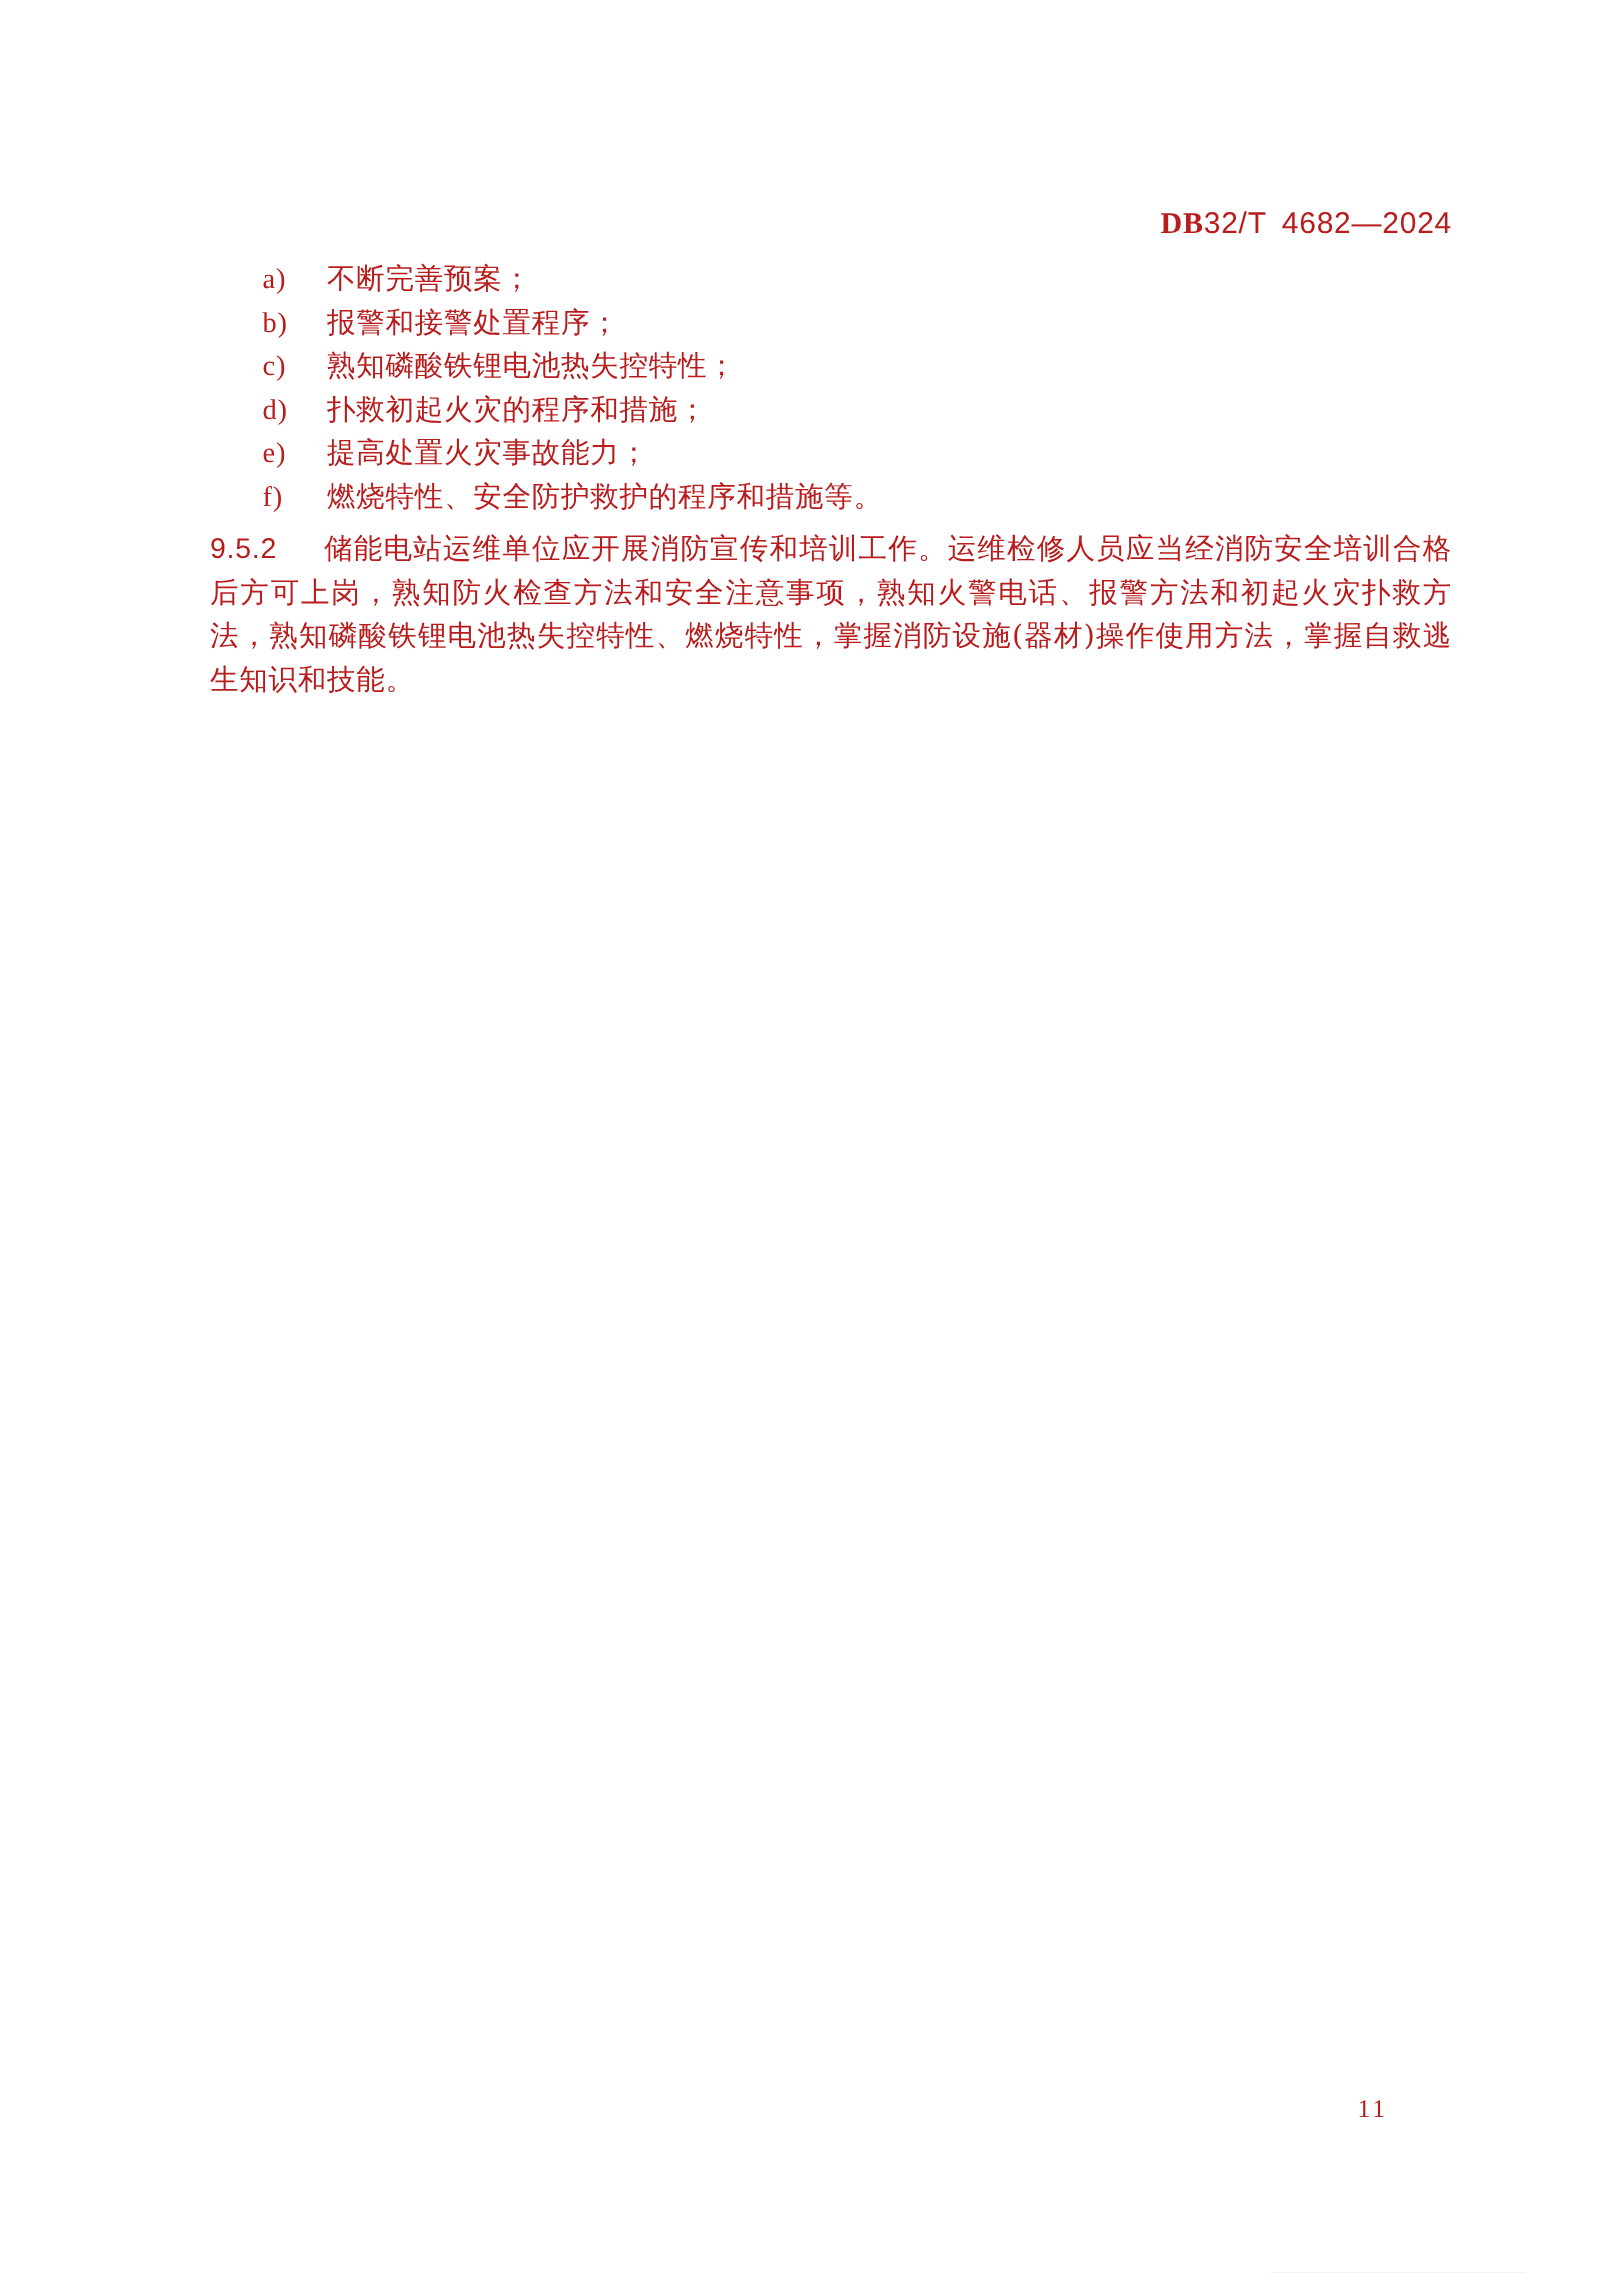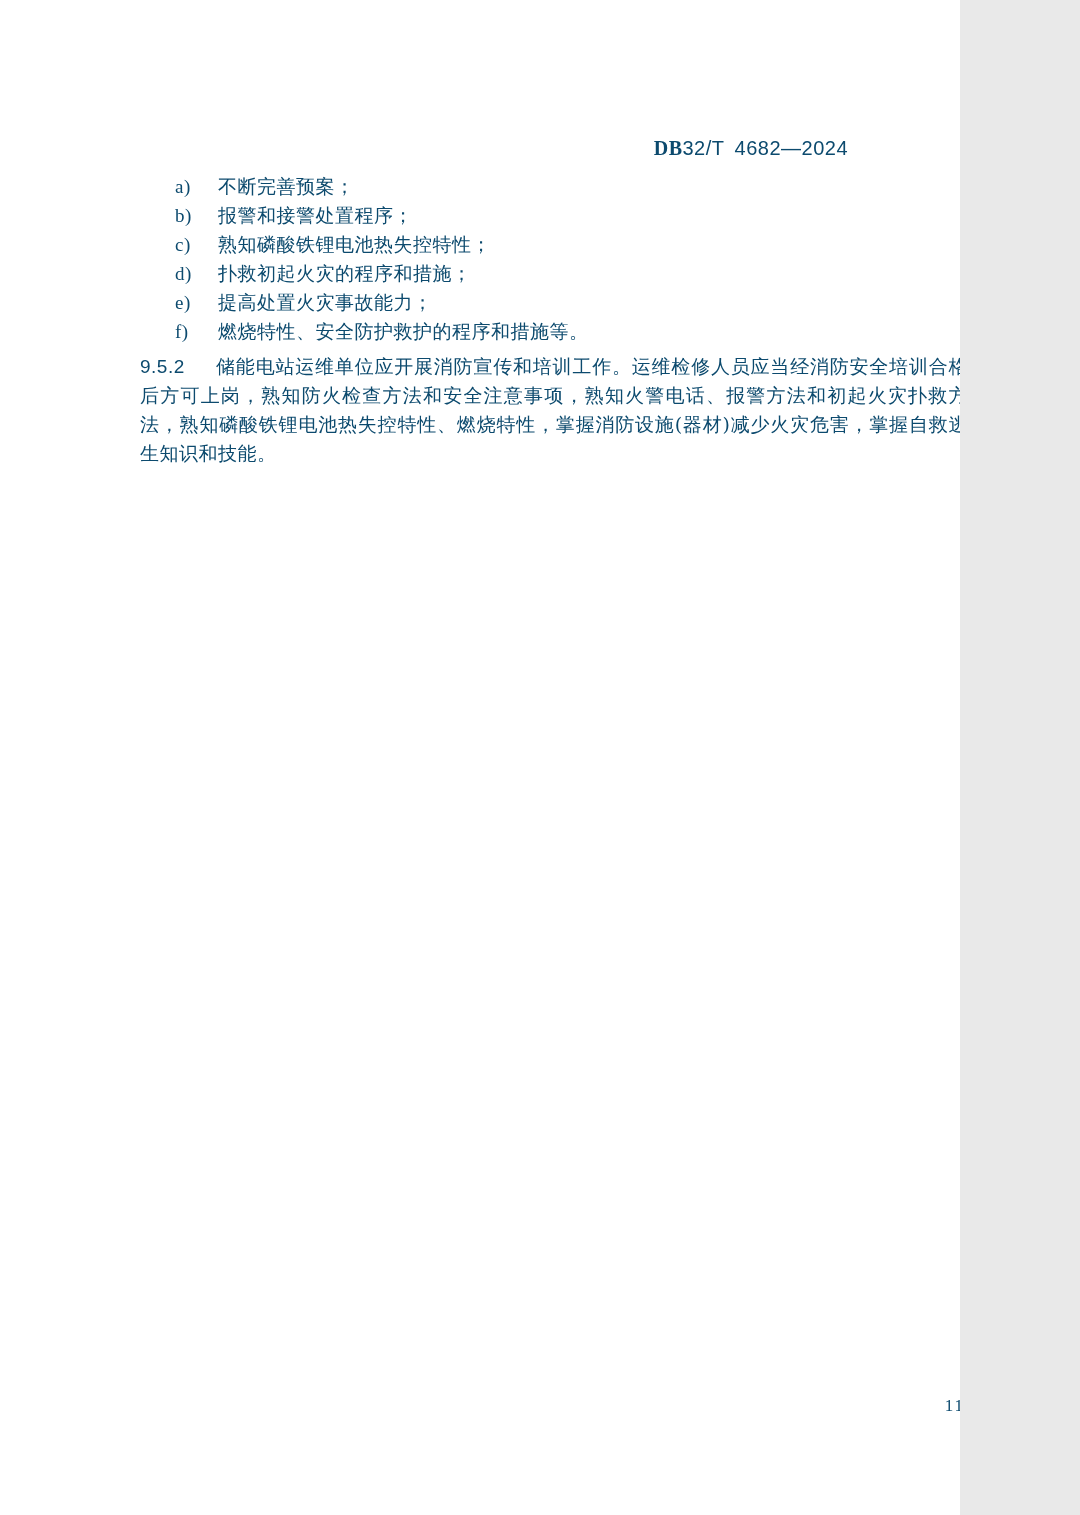--- a/index.html
+++ b/index.html
@@ -1,21 +1,21 @@
 <!DOCTYPE html>
 <html><head>
 <meta charset="utf-8">
 <style>
   html, body { margin: 0; padding: 0; background: #e9e9e9; }
   .page {
     position: relative;
-    width: 960px;
+    width: 1080px;
     height: 1515px;
     background: #ffffff;
-    color: #0c4a6e;
+    color: #b91c1c;
     font-family: "DejaVu Serif", serif;
     overflow: hidden;
   }
   .doc-header {
     position: absolute;
     top: 136px;
     right: 112px;
     font-size: 20px;
     letter-spacing: 0.5px;
     white-space: nowrap;
@@ -61,21 +61,21 @@
   .para-953 { margin-top: 7px; }
   .para-num {
     font-family: "Liberation Sans", sans-serif;
     margin-right: 31px;
   }
   .page-footer {
     position: absolute;
     top: 1396px;
     left: 905px;
     width: 60px;
-    text-align: right;
+    text-align: left;
     font-size: 17px;
     font-family: "Liberation Serif", serif;
     letter-spacing: 2px;
   }
 </style>
 </head>
 <body>
 
 <div class="page">
 
@@ -106,21 +106,21 @@
         <span class="list-label">e)</span>
         <span class="list-text">提高处置火灾事故能力；</span>
       </li>
       <li class="list-item">
         <span class="list-label">f)</span>
         <span class="list-text">燃烧特性、安全防护救护的程序和措施等。</span>
       </li>
     </ul>
 
     <p class="para para-952">
-      <span class="para-num">9.5.2</span><span class="para-text">储能电站运维单位应开展消防宣传和培训工作。运维检修人员应当经消防安全培训合格后方可上岗，熟知防火检查方法和安全注意事项，熟知火警电话、报警方法和初起火灾扑救方法，熟知磷酸铁锂电池热失控特性、燃烧特性，掌握消防设施(器材)减少火灾危害，掌握自救逃生知识和技能。</span>
+      <span class="para-num">9.5.2</span><span class="para-text">储能电站运维单位应开展消防宣传和培训工作。运维检修人员应当经消防安全培训合格后方可上岗，熟知防火检查方法和安全注意事项，熟知火警电话、报警方法和初起火灾扑救方法，熟知磷酸铁锂电池热失控特性、燃烧特性，掌握消防设施(器材)操作使用方法，掌握自救逃生知识和技能。</span>
     </p>
 
 
   </div>
 
   <div class="page-footer">11</div>
 
 </div>
 
 </body></html>

